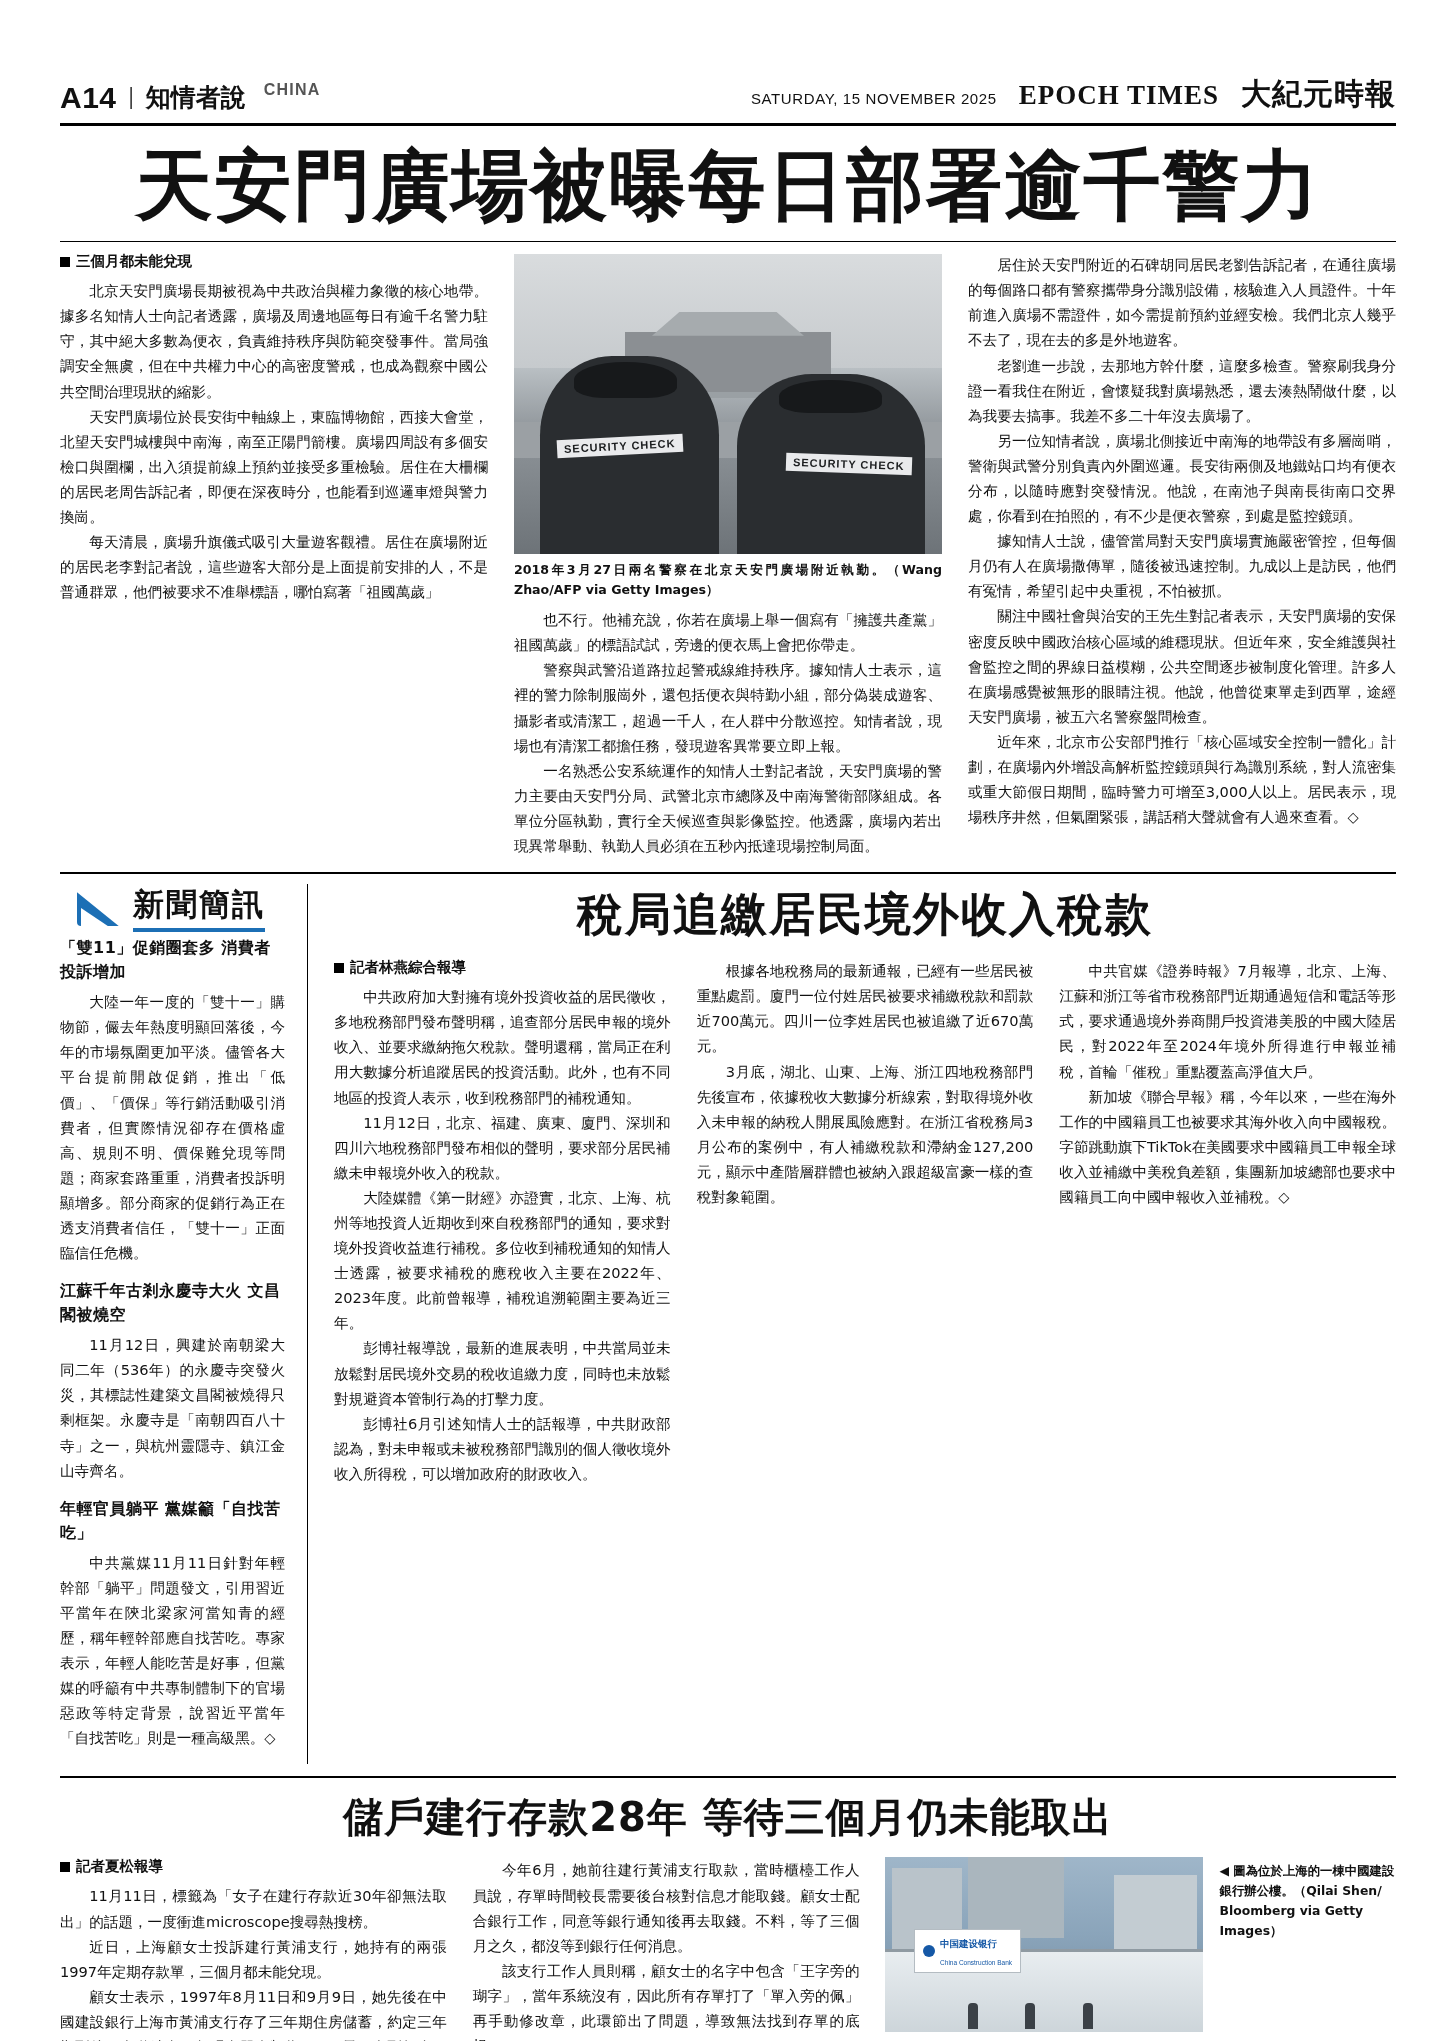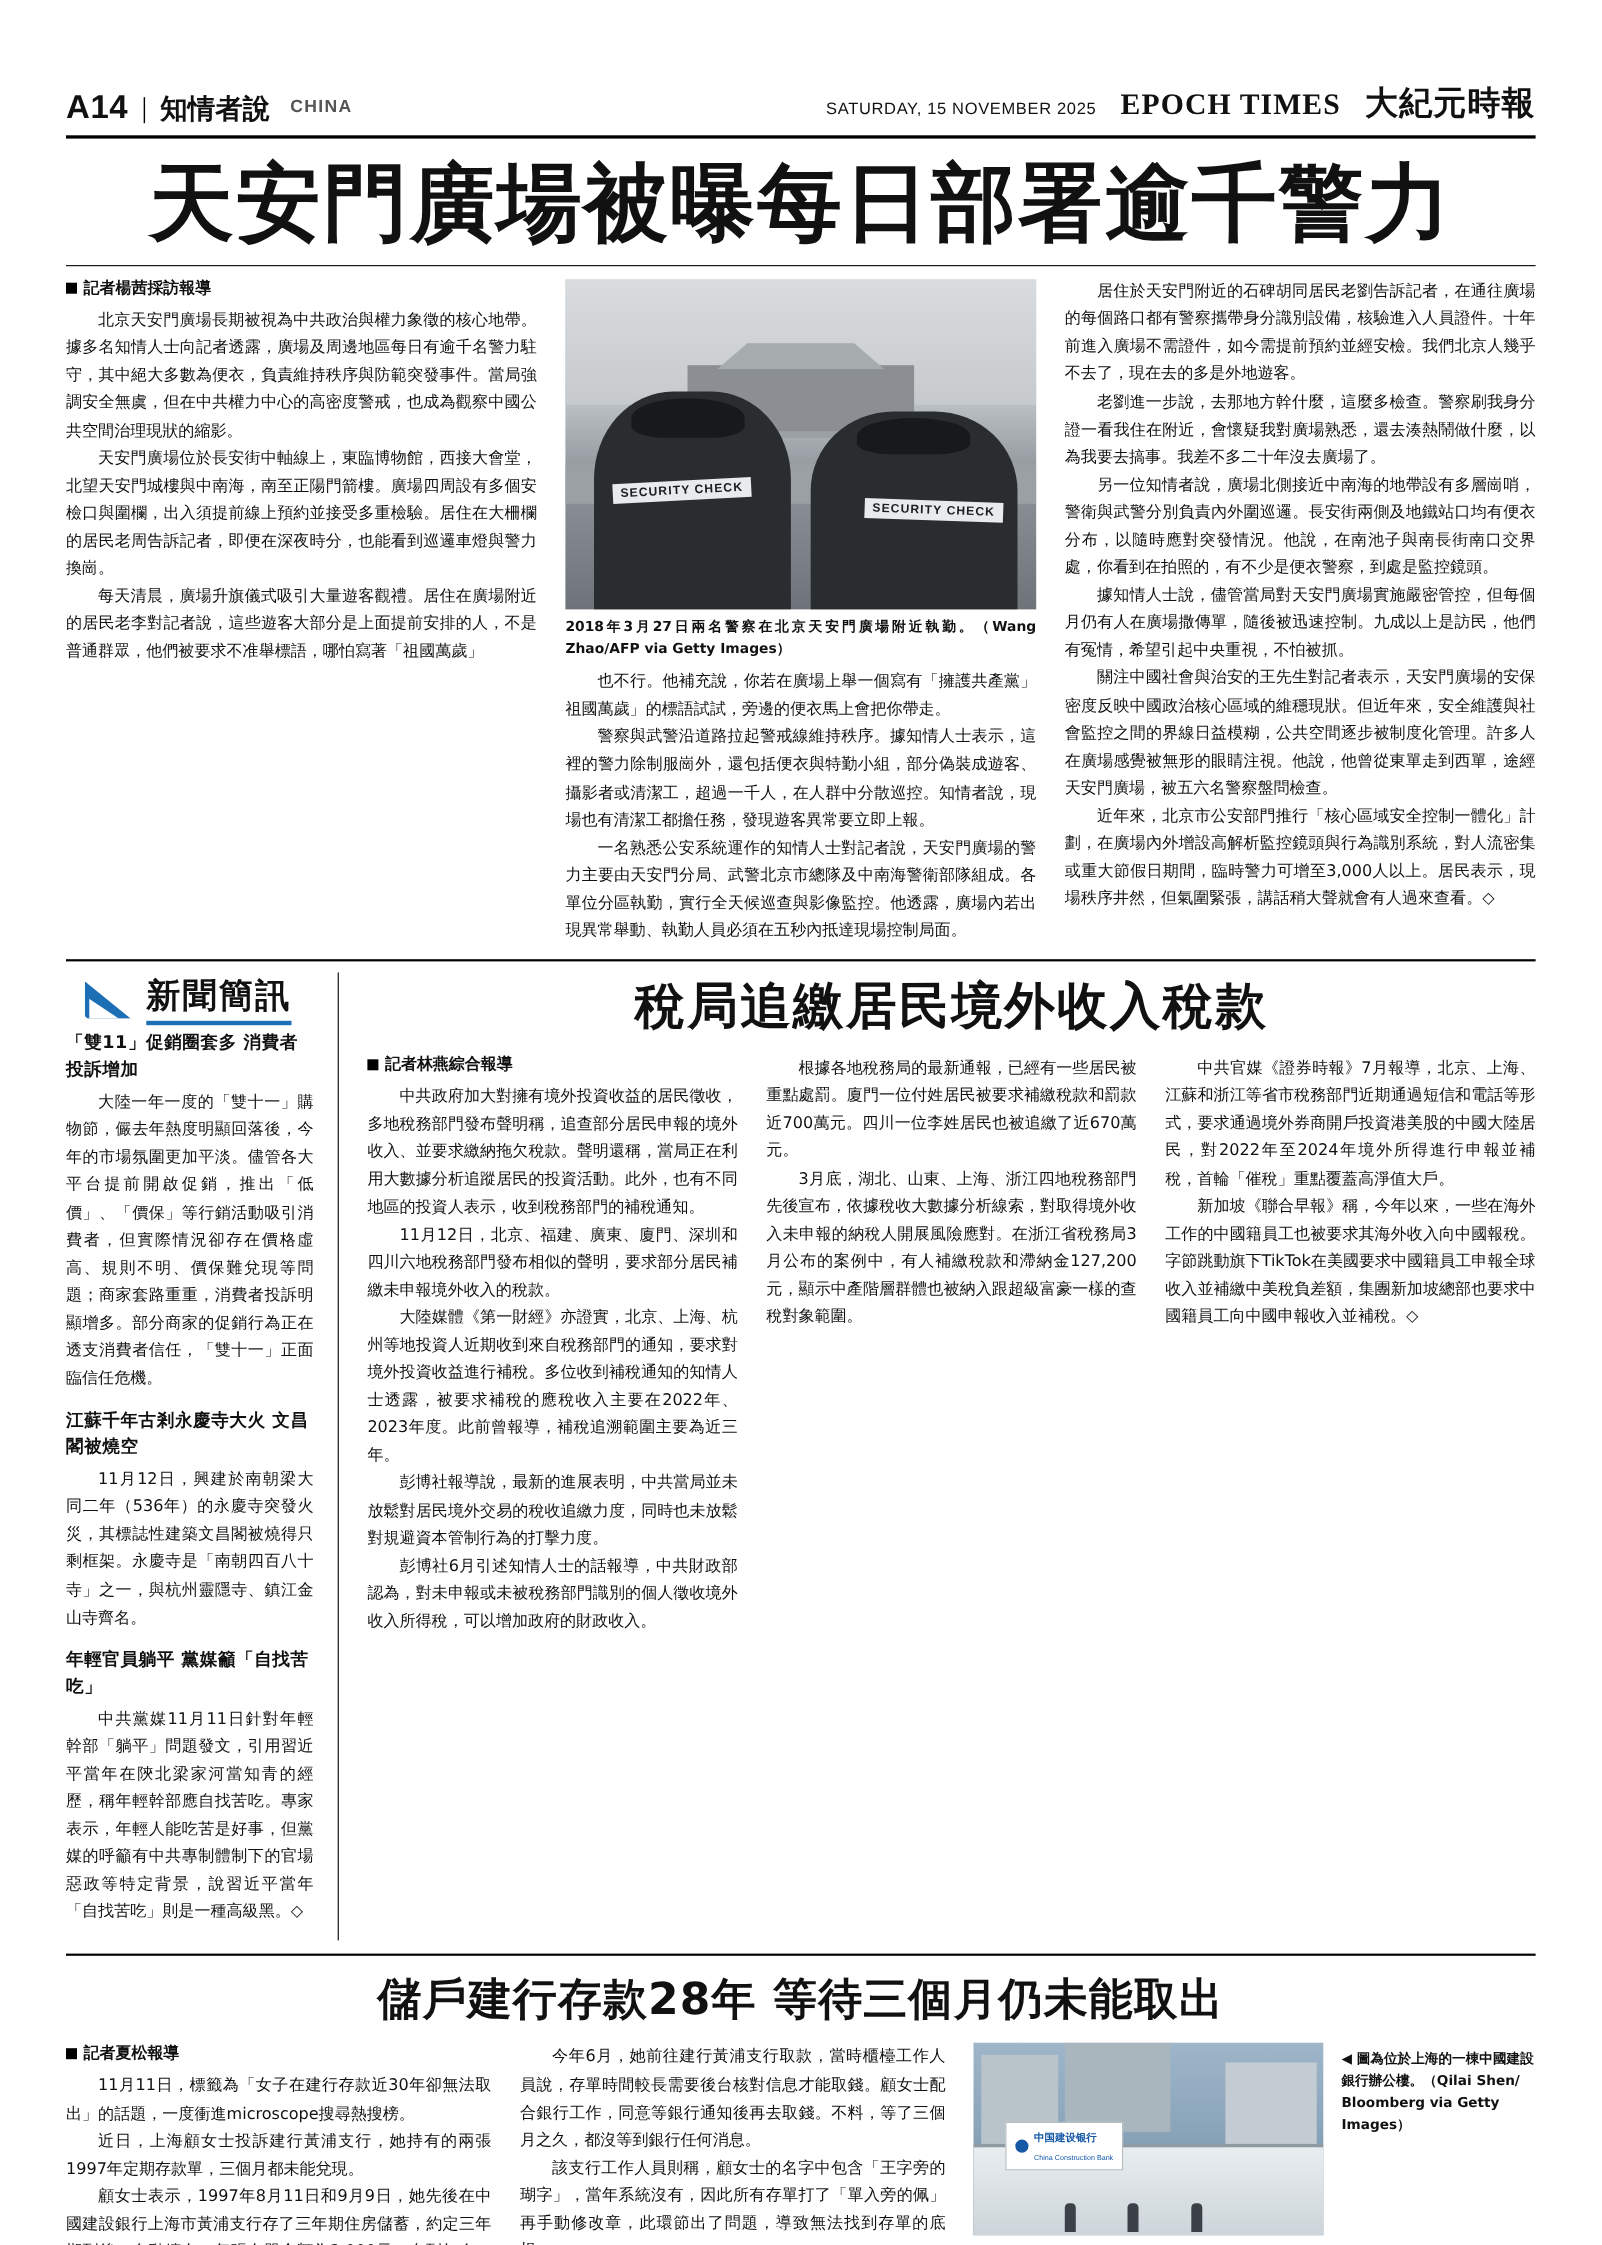--- a/index.html
+++ b/index.html
@@ -15,21 +15,21 @@
     box-sizing:border-box;
     padding:74px 60px 30px 60px;
   }
 
   
   .masthead{
     display:flex;align-items:flex-end;justify-content:space-between;
     border-bottom:3px solid #000;
     padding-bottom:8px;
   }
-  .mh-left{display:flex;align-items:center;gap:12px;}
+  .mh-left{display:flex;align-items:flex-start;gap:12px;}
   .mh-page{font-family:"Liberation Sans",sans-serif;font-weight:bold;font-size:30px;letter-spacing:0.5px;}
   .mh-sep{font-size:26px;color:#000;font-weight:300;}
   .mh-section{font-family:"DejaVu Sans",sans-serif;font-weight:bold;font-size:25px;}
   .mh-section-en{font-family:"Liberation Sans",sans-serif;font-weight:bold;font-size:16px;color:#555;letter-spacing:1.2px;margin-left:6px;}
   .mh-right{display:flex;align-items:baseline;gap:22px;}
   .mh-date{font-family:"Liberation Sans",sans-serif;font-size:15px;letter-spacing:0.6px;color:#111;}
   .mh-brand{font-family:"Liberation Serif",serif;font-weight:bold;font-size:27px;letter-spacing:1px;}
   .mh-cn{font-family:"DejaVu Sans",sans-serif;font-weight:bold;font-size:30px;letter-spacing:1px;}
 
   
@@ -209,21 +209,21 @@
   </div>
 
   <div class="headline">天安門廣場被曝每日部署逾千警力</div>
   <div class="rule-thin"></div>
 
   <div class="art1">
 
     <div class="col">
       <div class="byline">
         <span class="sq"></span>
-        <span>記者楊茜採訪報導</span>
+        <span>三個月都未能兌現</span>
       </div>
       <p class="cn">北京天安門廣場長期被視為中共政治與權力象徵的核心地帶。據多名知情人士向記者透露，廣場及周邊地區每日有逾千名警力駐守，其中絕大多數為便衣，負責維持秩序與防範突發事件。當局強調安全無虞，但在中共權力中心的高密度警戒，也成為觀察中國公共空間治理現狀的縮影。</p>
       <p class="cn">天安門廣場位於長安街中軸線上，東臨博物館，西接大會堂，北望天安門城樓與中南海，南至正陽門箭樓。廣場四周設有多個安檢口與圍欄，出入須提前線上預約並接受多重檢驗。居住在大柵欄的居民老周告訴記者，即便在深夜時分，也能看到巡邏車燈與警力換崗。</p>
       <p class="cn">每天清晨，廣場升旗儀式吸引大量遊客觀禮。居住在廣場附近的居民老李對記者說，這些遊客大部分是上面提前安排的人，不是普通群眾，他們被要求不准舉標語，哪怕寫著「祖國萬歲」</p>
     </div>
 
     <div class="col">
       <div class="figure">
         <div class="photo">
           <div class="sky"></div>

